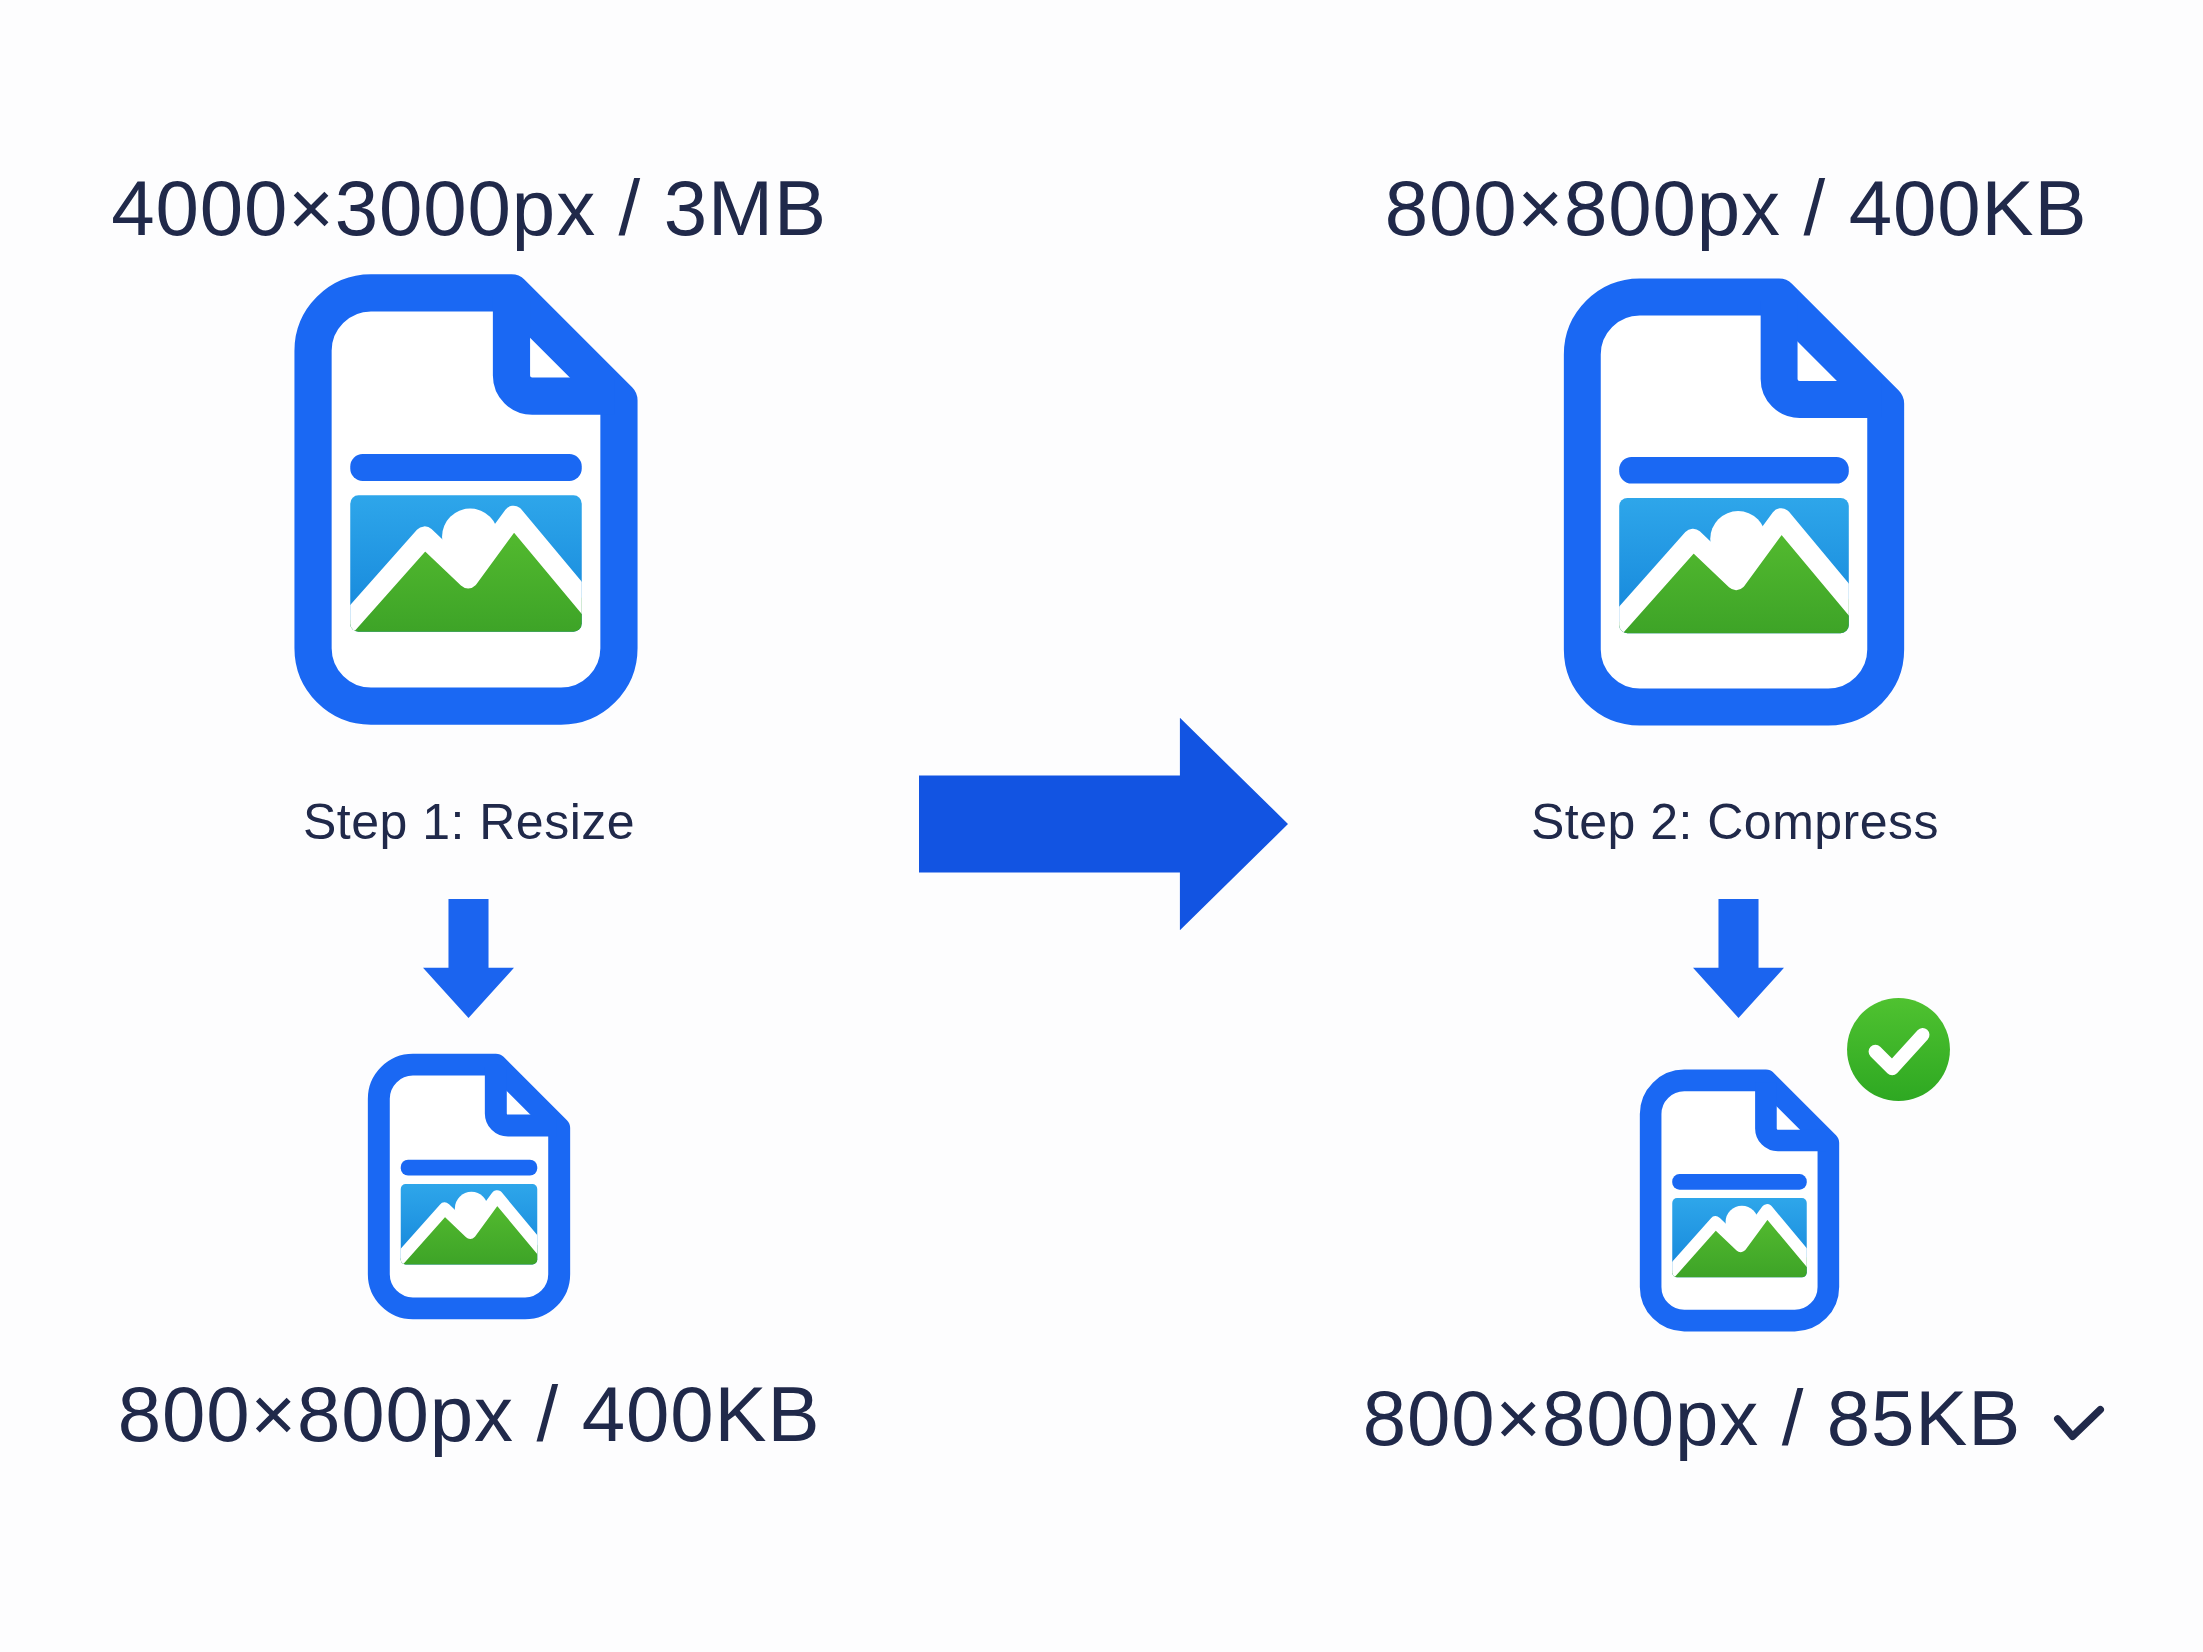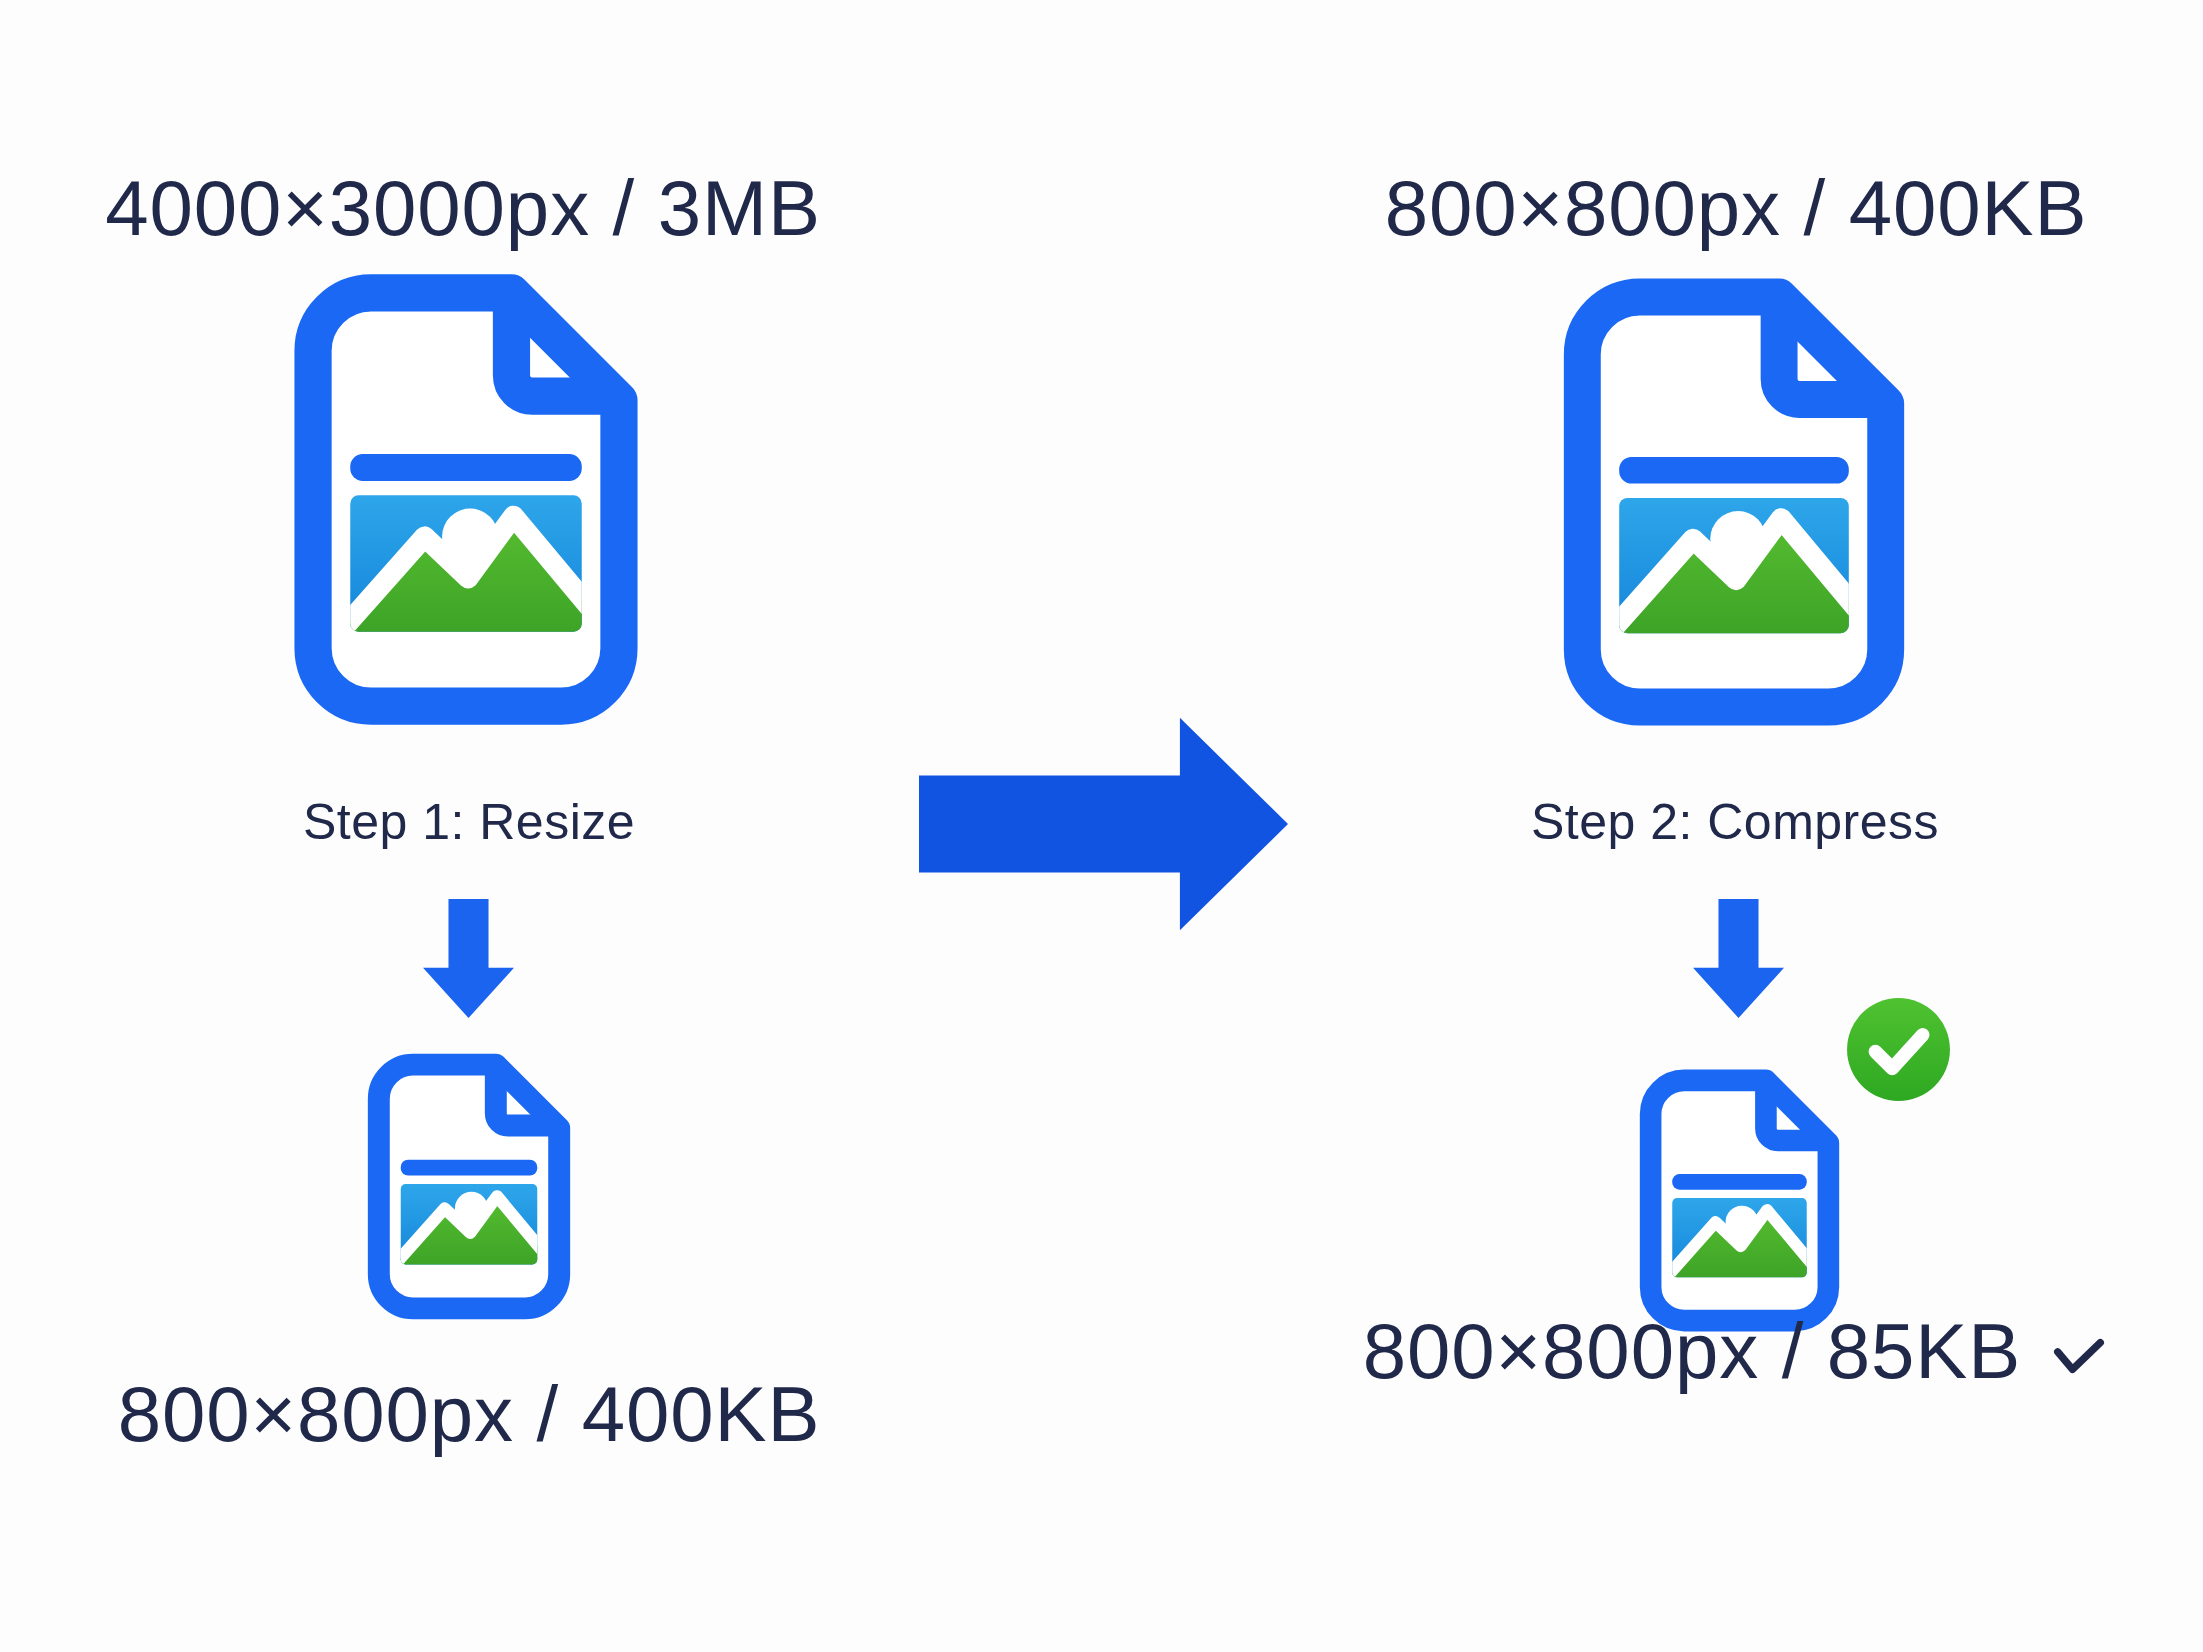--- a/index.html
+++ b/index.html
@@ -30,38 +30,38 @@
     letter-spacing:0.9px;
     line-height:1.15;
     color:var(--text);
     text-align:center;
     white-space:nowrap;
   }
   .step-label{font-size:50px;letter-spacing:0.5px;}
   .abs{position:absolute;}
 
   
-  .l-top-label   {left:69px;  top:164px;  width:788px;}
+  .l-top-label   {left:75px;  top:164px;  width:788px;}
   .l-big-icon    {left:259px; top:268px;  width:414px;  height:463px;}
   .l-step-label  {left:75px;  top:794px;  width:788px;}
   .l-down-arrow  {left:423px; top:899px;  width:91px;   height:119px;}
   .l-small-icon  {left:347px; top:1050px; width:244px;  height:273px;}
   .l-bottom-label{left:75px;  top:1370px; width:788px;}
 
   
   .flow-arrow    {left:919px; top:716px;  width:369px;  height:216px;}
 
   
   .r-top-label   {left:1342px;top:164px;  width:788px;}
   .r-big-icon    {left:1529px;top:272px;  width:410px;  height:460px;}
   .r-step-label  {left:1341px;top:794px;  width:788px;}
   .r-down-arrow  {left:1693px;top:899px;  width:91px;   height:119px;}
   .r-check-badge {left:1846px;top:997px; width:105px;  height:105px;}
   .r-small-icon  {left:1619px;top:1066px; width:241px;  height:269px;}
-  .r-bottom-label{left:1324px;top:1307px; width:820px;
+  .r-bottom-label{left:1324px;top:1374px; width:820px;
                   display:flex;align-items:center;justify-content:center;gap:32px;}
   .r-bottom-label .chevron{width:52px;height:37px;margin-top:9.3px;flex:0 0 auto;}
 
   .icon-holder svg{display:block;width:100%;height:100%;}
 </style>
 </head>
 <body>
 
 <div class="canvas">
 

